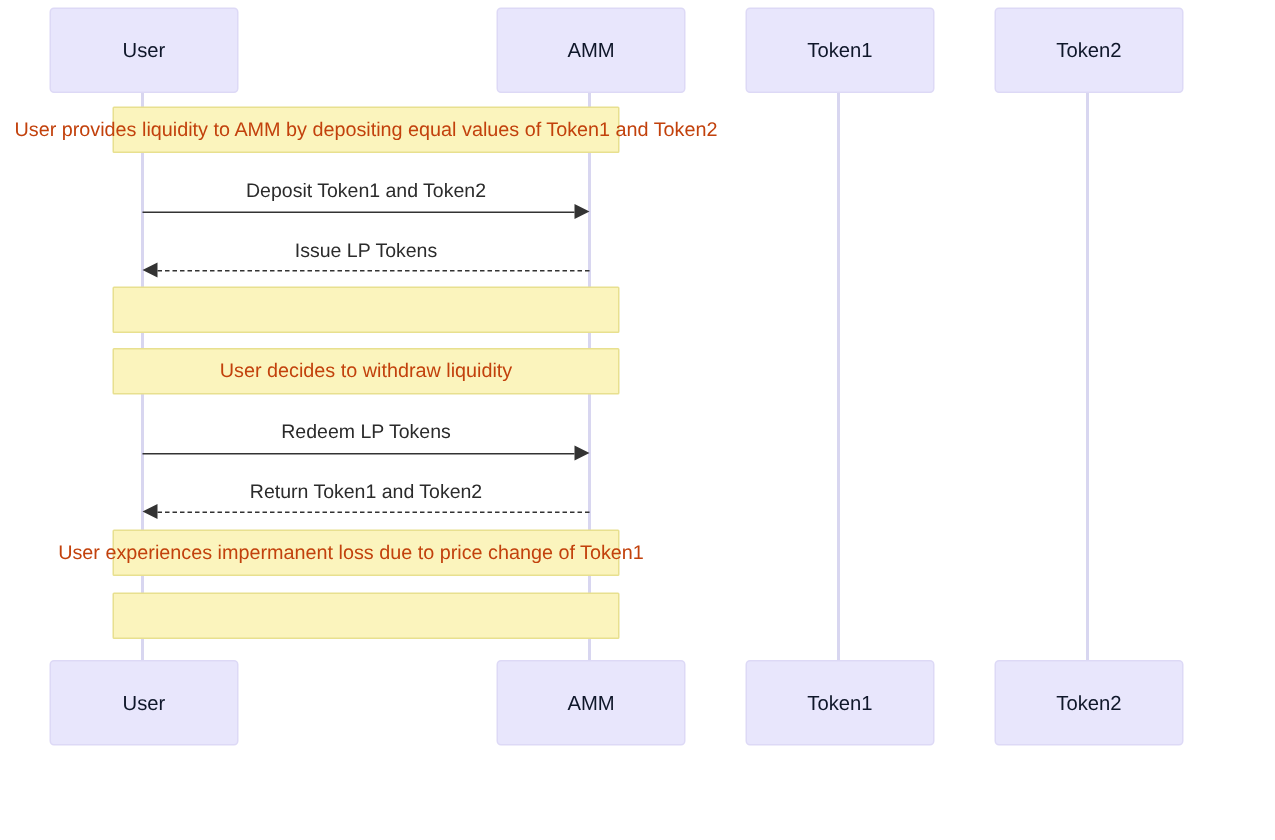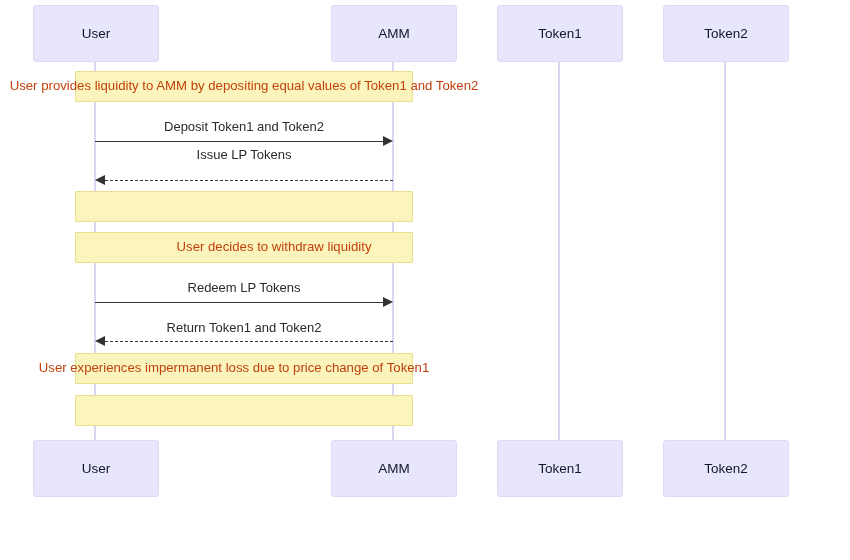--- a/index.html
+++ b/index.html
@@ -135,28 +135,28 @@
     <span class="participant-label">Token2</span>
   </div>
 
   <div class="note" style="left:75px; top:71px; width:338px;"></div>
   <div class="note" style="left:75px; top:191px; width:338px;"></div>
   <div class="note" style="left:75px; top:232px; width:338px;"></div>
   <div class="note" style="left:75px; top:353px; width:338px;"></div>
   <div class="note" style="left:75px; top:395px; width:338px;"></div>
 
   <div class="note-label" style="left:244px; top:86px;">User provides liquidity to AMM by depositing equal values of Token1 and Token2</div>
-  <div class="note-label" style="left:244px; top:247px;margin-left:30px;">User decides to withdraw liquidity</div>
+  <div class="note-label" style="left:244px; top:247px;">User decides to withdraw liquidity</div>
   <div class="note-label" style="left:234px; top:368px;">User experiences impermanent loss due to price change of Token1</div>
 
   <div class="msg-label" style="left:244px; top:120px;">Deposit Token1 and Token2</div>
   <div class="msg-line" style="left:95px; top:141px; width:288px;"></div>
   <div class="msg-arrow right" style="left:383px; top:136px;"></div>
 
-  <div class="msg-label" style="left:244px; top:148px;">Issue LP Tokens</div>
+  <div class="msg-label" style="left:244px; top:160px;">Issue LP Tokens</div>
   <div class="msg-line dashed" style="left:105px; top:180px; width:288px;"></div>
   <div class="msg-arrow left" style="left:95px; top:175px;"></div>
 
   <div class="msg-label" style="left:244px; top:281px;">Redeem LP Tokens</div>
   <div class="msg-line" style="left:95px; top:302px; width:288px;"></div>
   <div class="msg-arrow right" style="left:383px; top:297px;"></div>
 
   <div class="msg-label" style="left:244px; top:321px;">Return Token1 and Token2</div>
   <div class="msg-line dashed" style="left:105px; top:341px; width:288px;"></div>
   <div class="msg-arrow left" style="left:95px; top:336px;"></div>

